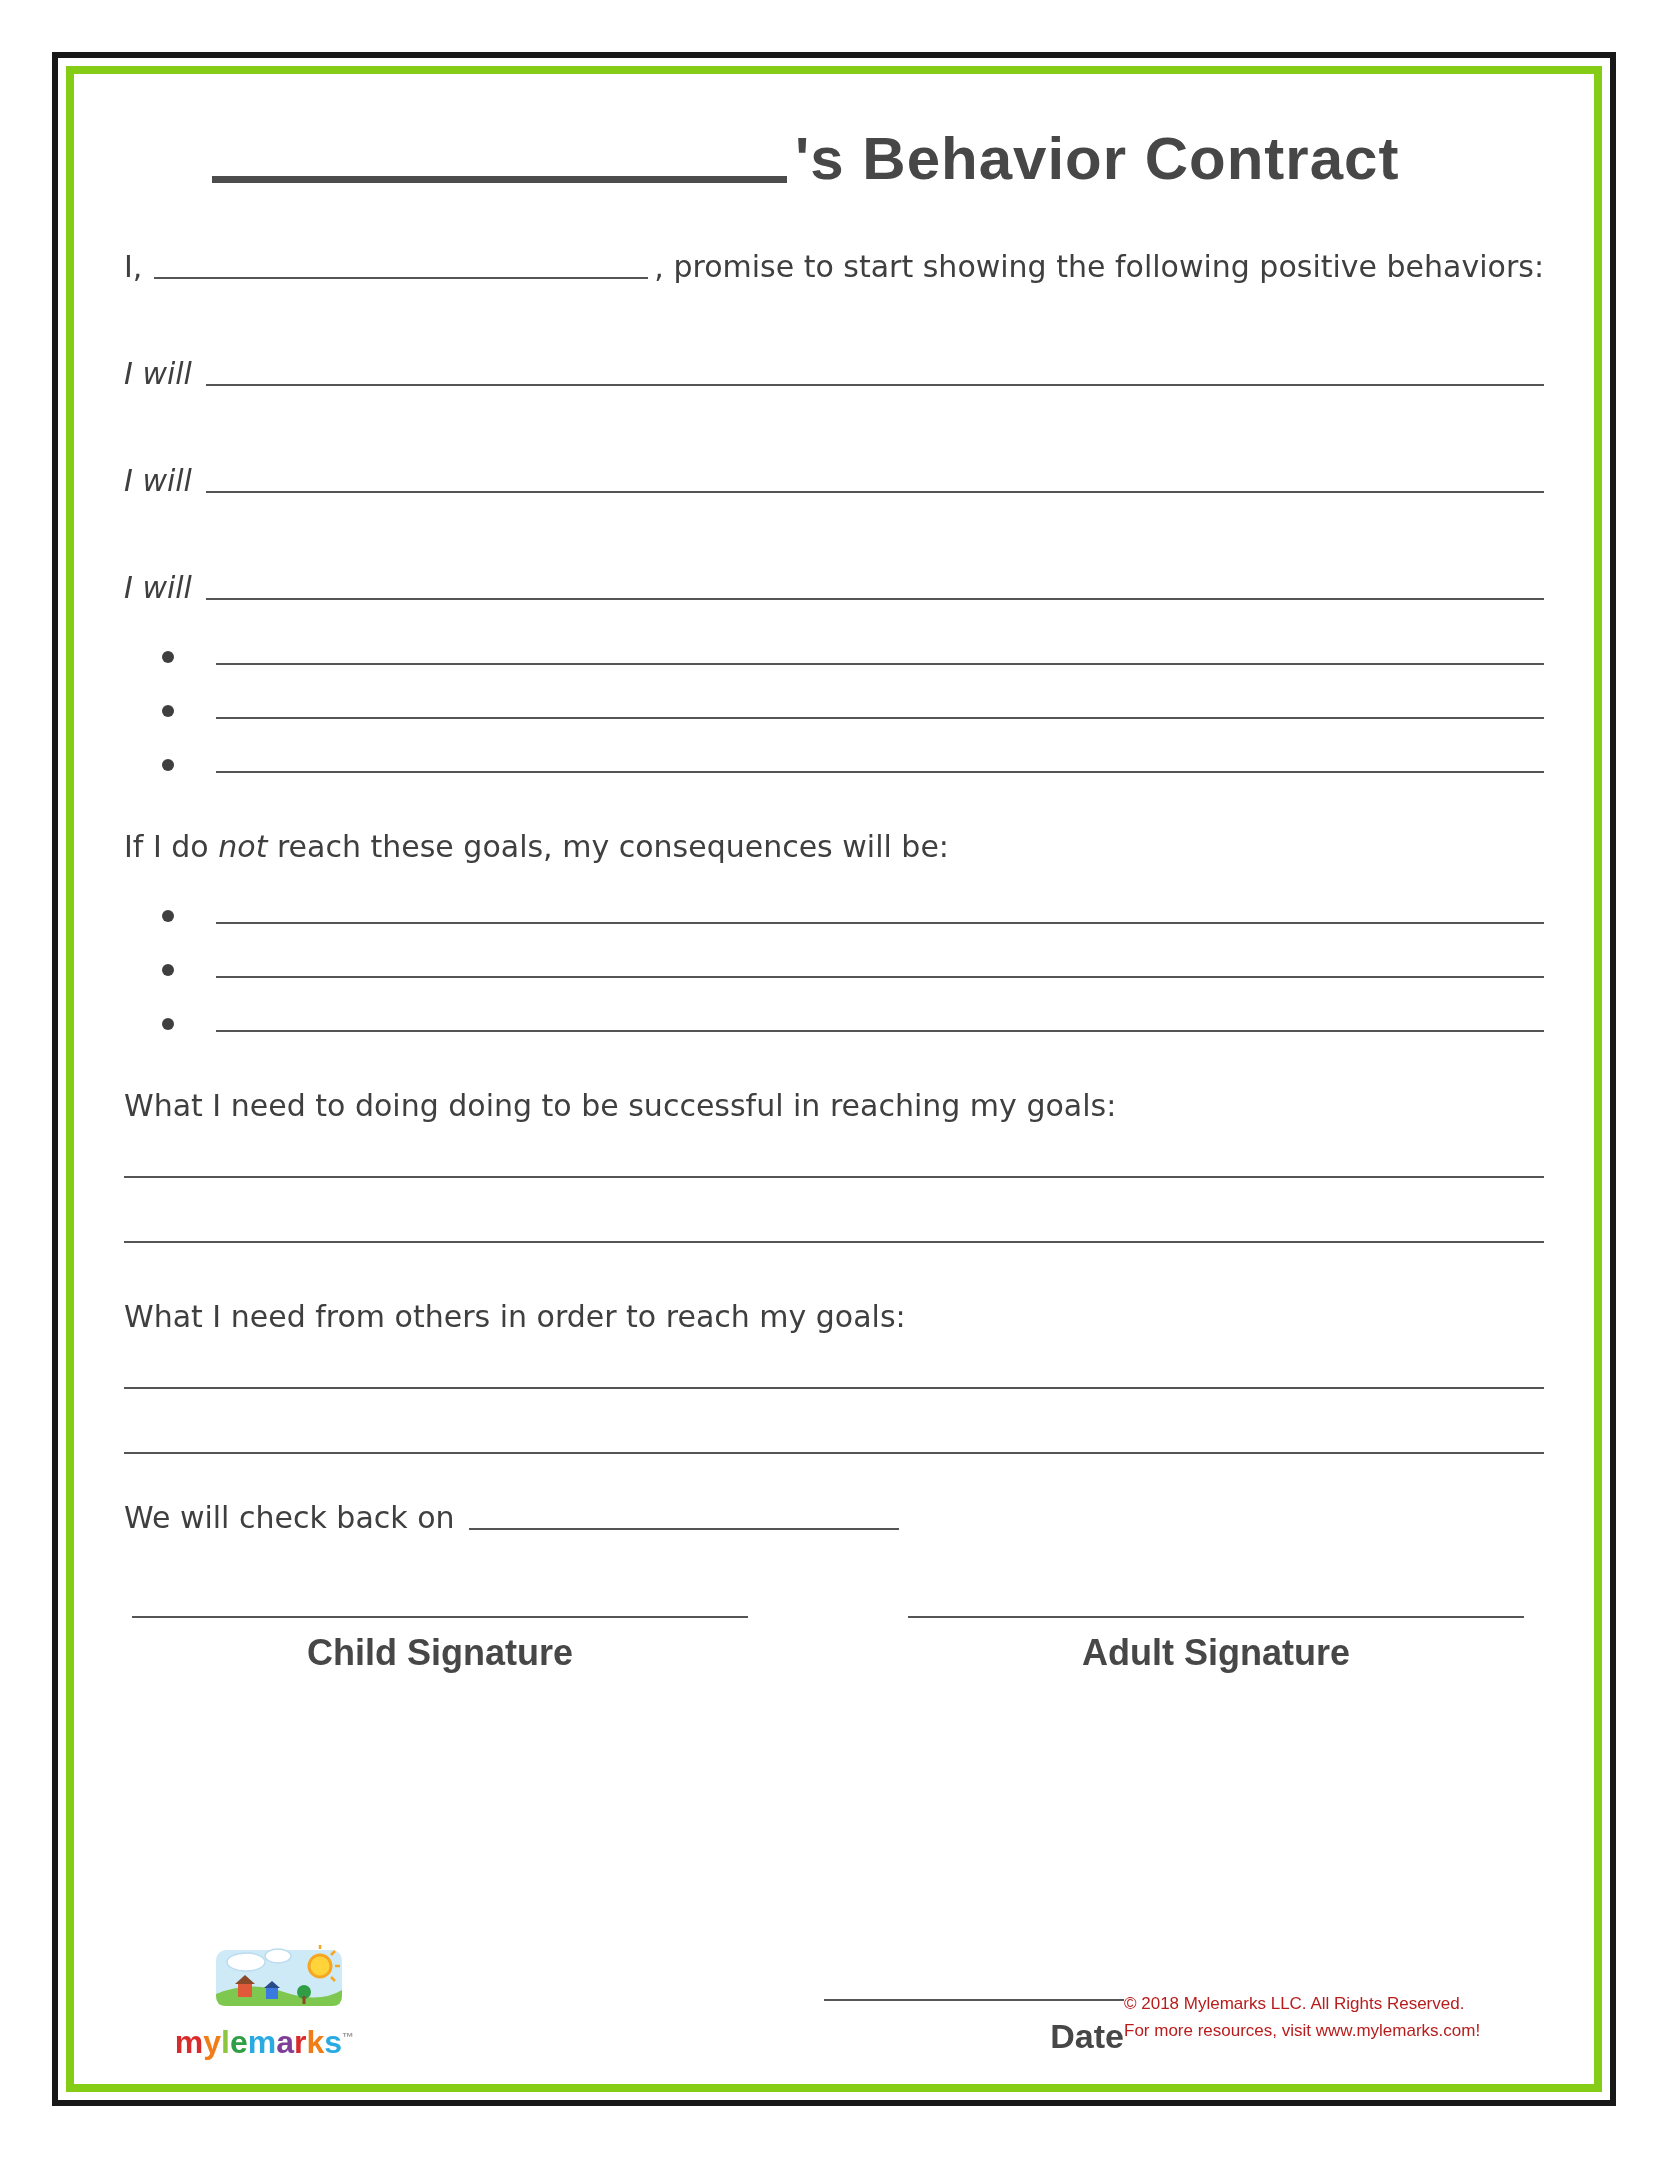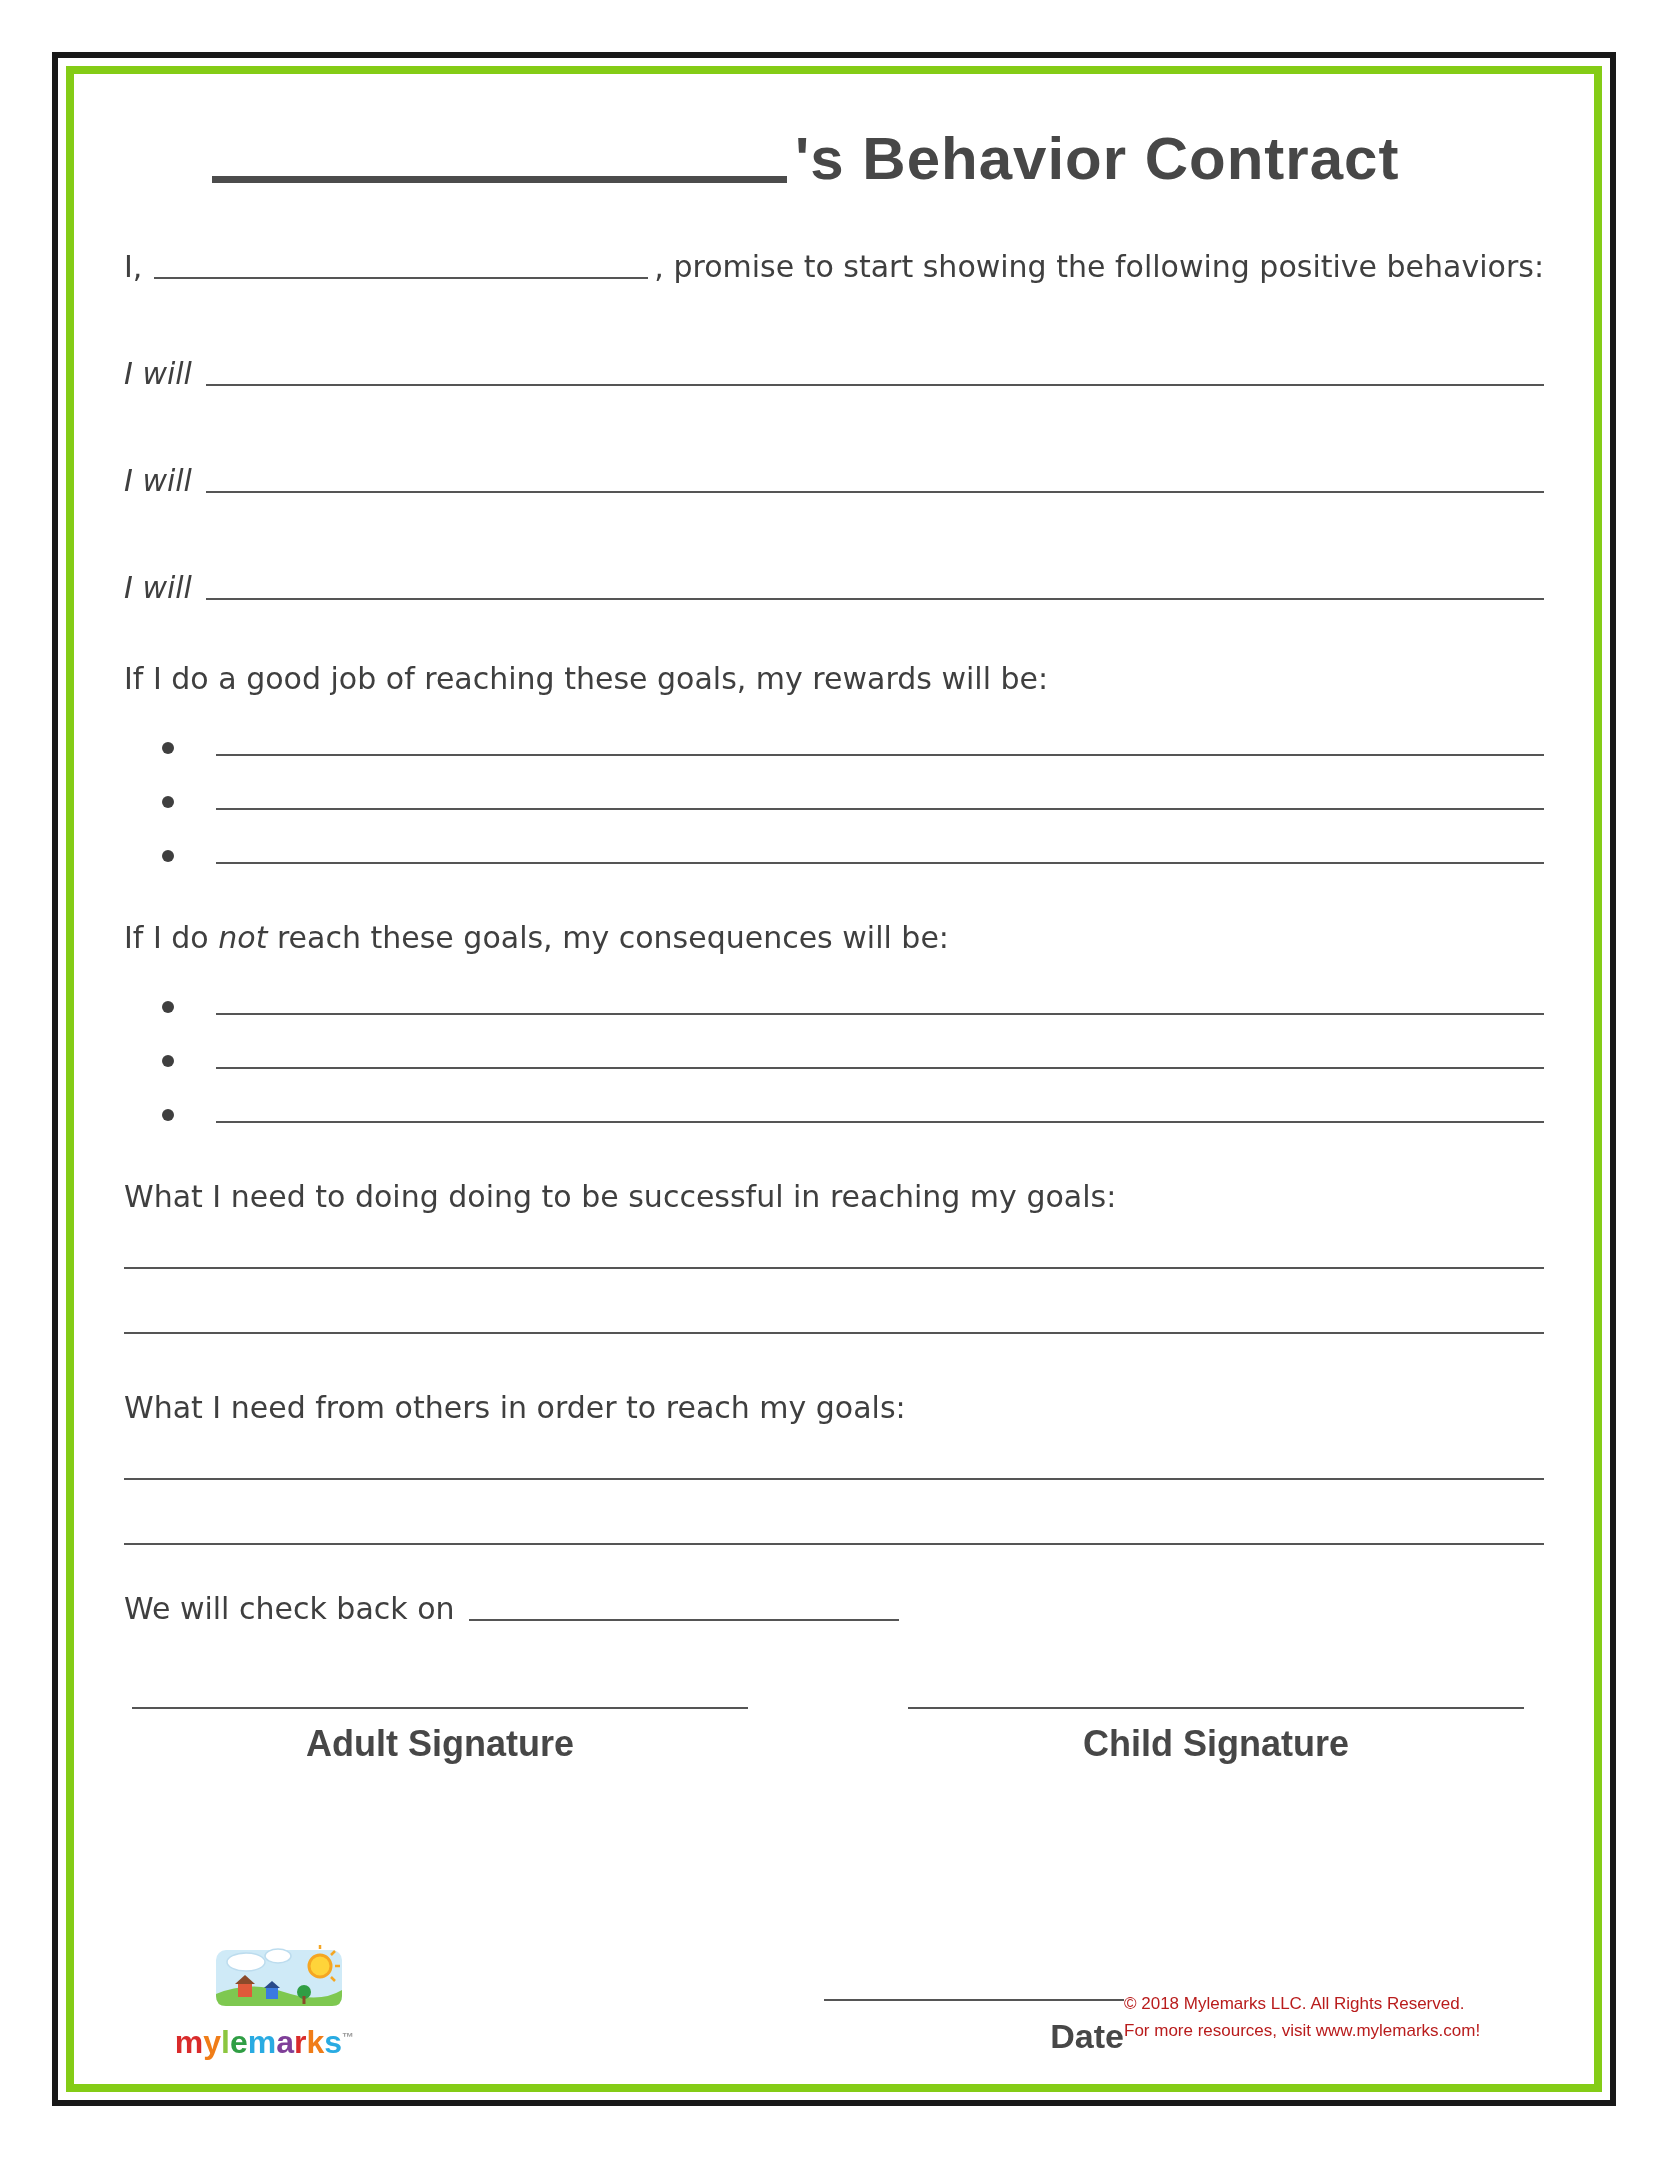--- a/index.html
+++ b/index.html
@@ -108,21 +108,20 @@
       </div>
       <div class="row iwill-row">
         <span class="lbl">I will</span>
         <span class="blank flex-blank"></span>
       </div>
       <div class="row iwill-row">
         <span class="lbl">I will</span>
         <span class="blank flex-blank"></span>
       </div>
 
-      <p class="heading">If I do a good job of reaching these goals, my rewards will be:</p>
 
       <div class="bullet-row first">
         <span class="bullet-dot"></span>
         <span class="blank bullet-blank"></span>
       </div>
       <div class="bullet-row">
         <span class="bullet-dot"></span>
         <span class="blank bullet-blank"></span>
       </div>
       <div class="bullet-row">
@@ -154,25 +153,25 @@
       <div class="fullline second"></div>
 
       <div class="row checkback-row">
         <span class="lbl">We will check back on</span>
         <span class="blank checkback-blank"></span>
       </div>
 
       <div class="sig-row">
         <div class="sig-col">
           <span class="sig-line"></span>
-          <div class="sig-label">Adult Signature</div>
+          <div class="sig-label">Child Signature</div>
         </div>
         <div class="sig-col">
           <span class="sig-line"></span>
-          <div class="sig-label">Child Signature</div>
+          <div class="sig-label">Adult Signature</div>
         </div>
       </div>
 
       <div class="footer-row">
         <div class="logo-block">
           <svg width="150" height="78" viewBox="0 0 150 78" aria-hidden="true">
             <rect x="12" y="6" width="126" height="56" rx="10" fill="#cfeaf7"></rect>
             <circle cx="116" cy="22" r="11" fill="#ffd43a" stroke="#f5a623" stroke-width="3"></circle>
             <g stroke="#f5a623" stroke-width="2.5">
               <line x1="116" y1="5" x2="116" y2="1"></line>

